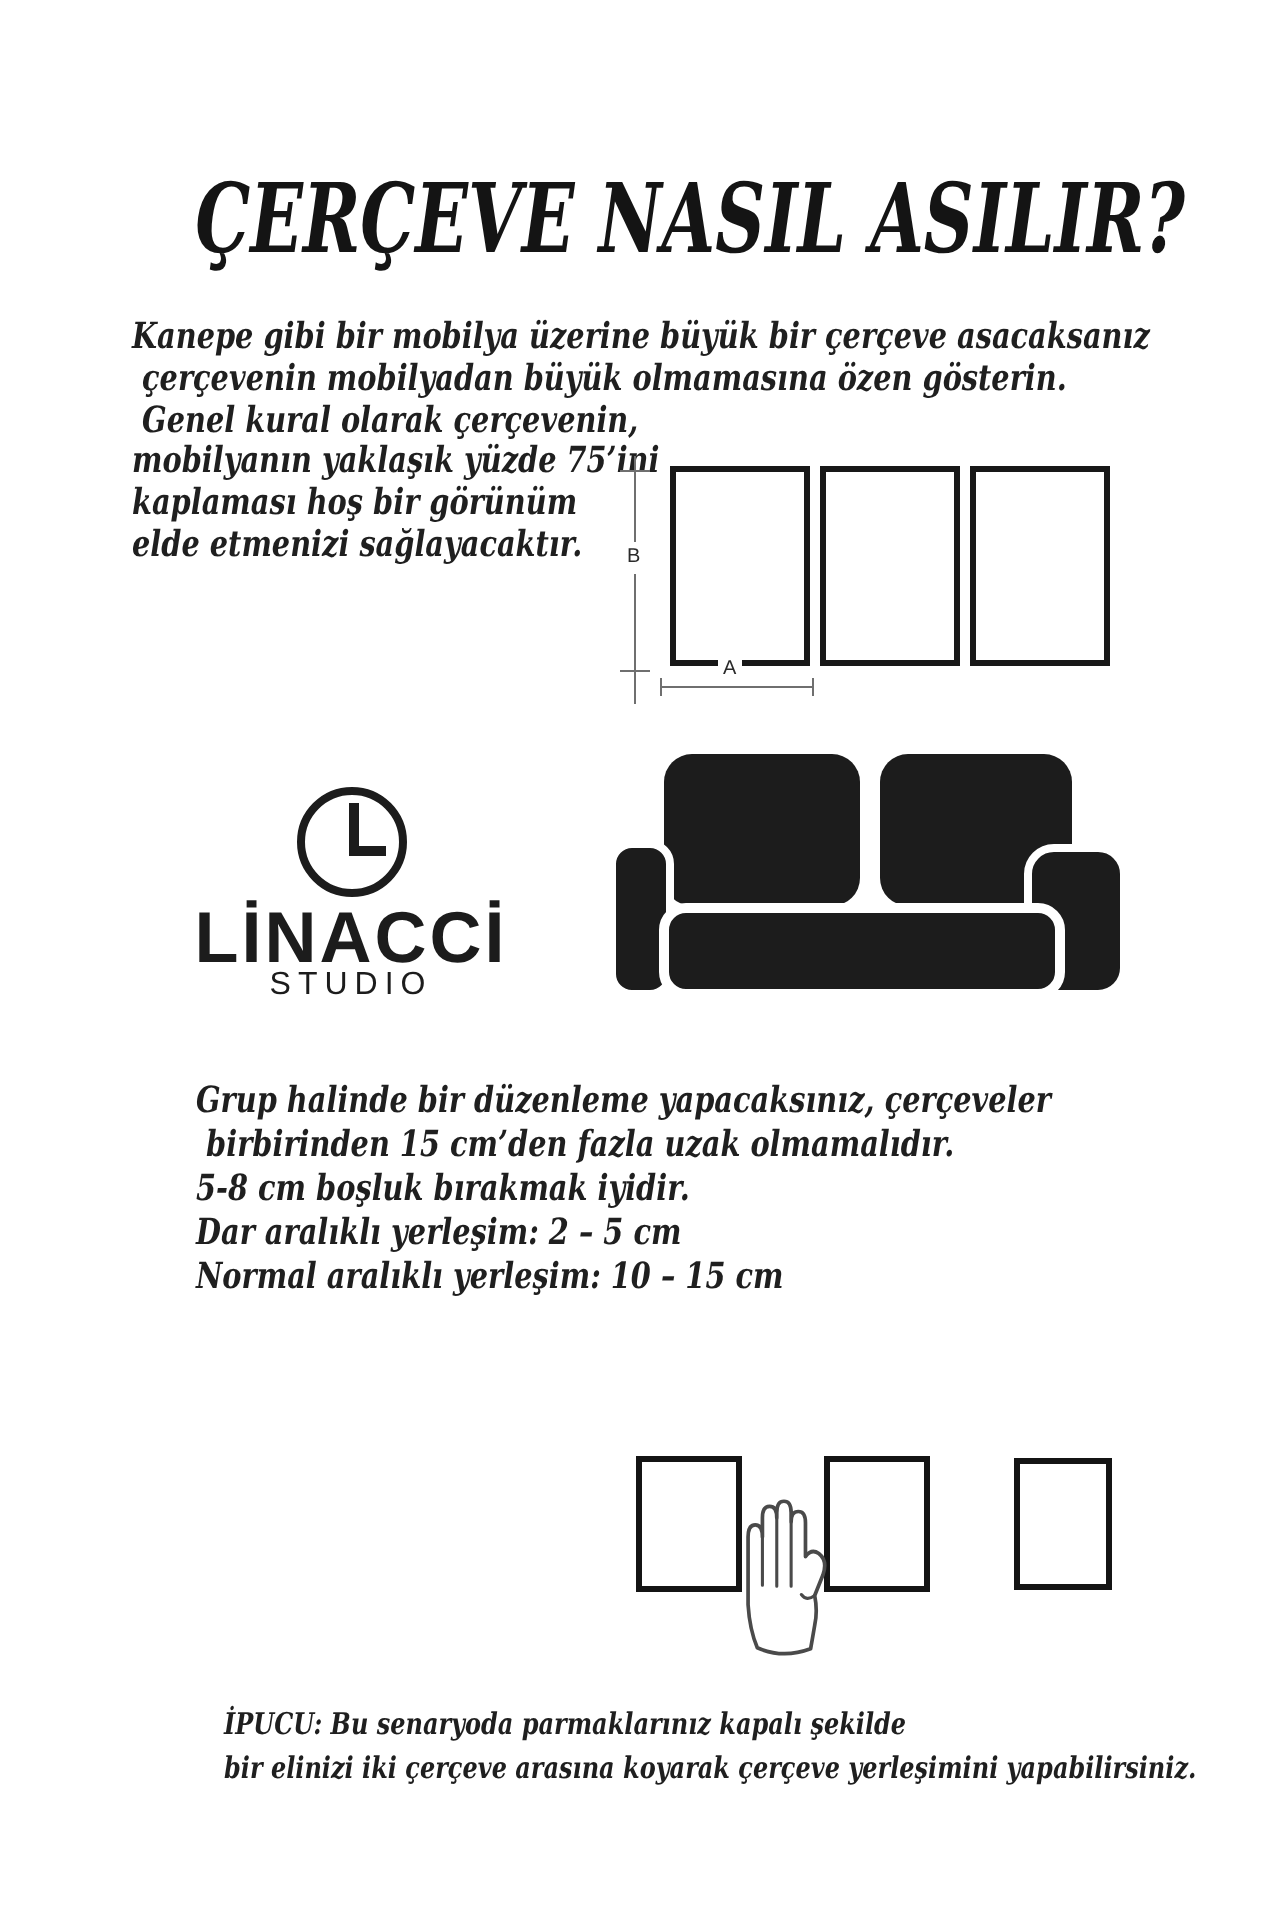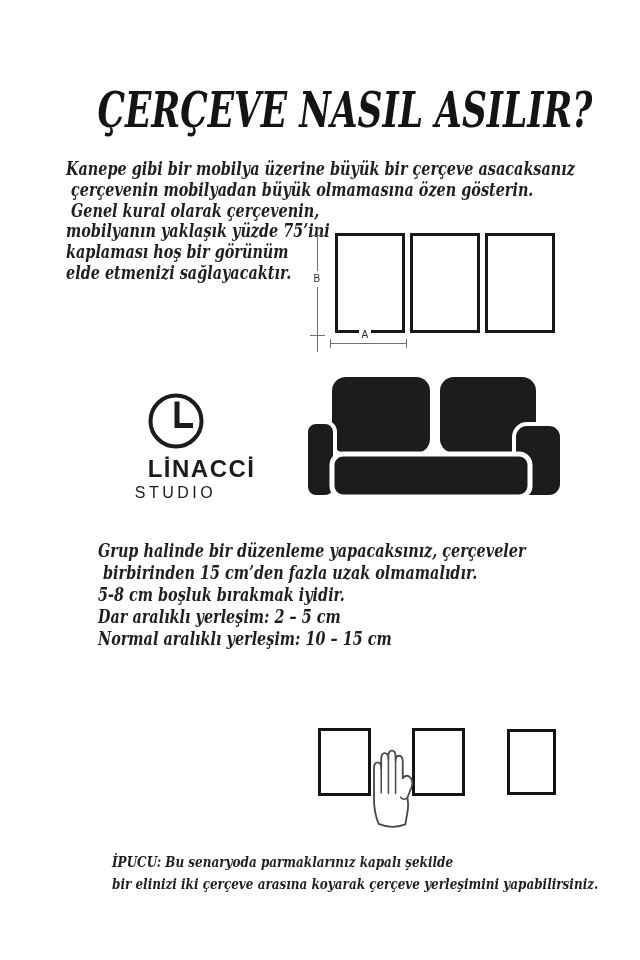--- a/index.html
+++ b/index.html
@@ -32,22 +32,22 @@
   .lb { left:4px; top:47px; padding:3px 2px; }
   .la { left:51px; top:106px; padding:0 3px; }
   .frame { position:absolute; top:9px; width:70px; height:100px; box-sizing:border-box;
            border:3px solid #181818; background:#ffffff; }
   .fA { left:27px; } .fB { left:102px; } .fC { left:177px; }
 
   
   .logo { position:absolute; left:88px; top:392px; width:160px; text-align:center;
           font-family:"Liberation Sans", sans-serif; color:#1c1c1c; }
   .clock { display:block; margin:0 auto; }
-  .logo-word { font-size:24px; font-weight:700; letter-spacing:1.5px; line-height:30px;
-               margin-top:2px; white-space:nowrap;text-align:right; }
+  .logo-word { font-size:36px; font-weight:700; letter-spacing:1.5px; line-height:30px;
+               margin-top:2px; white-space:nowrap; }
   .logo-sub  { font-size:16px; font-weight:400; letter-spacing:3.5px; line-height:18px; }
 
   
   .sofa { position:absolute; left:296px; top:377px; }
 
   
   .gap-diagram { position:absolute; left:305px; top:725px; width:250px; height:110px; }
   .bframe { position:absolute; box-sizing:border-box; border:3px solid #141414; background:#ffffff; }
   .b1 { left:5px;   top:3px; width:53px; height:68px; }
   .b2 { left:99px;  top:3px; width:53px; height:68px; }

